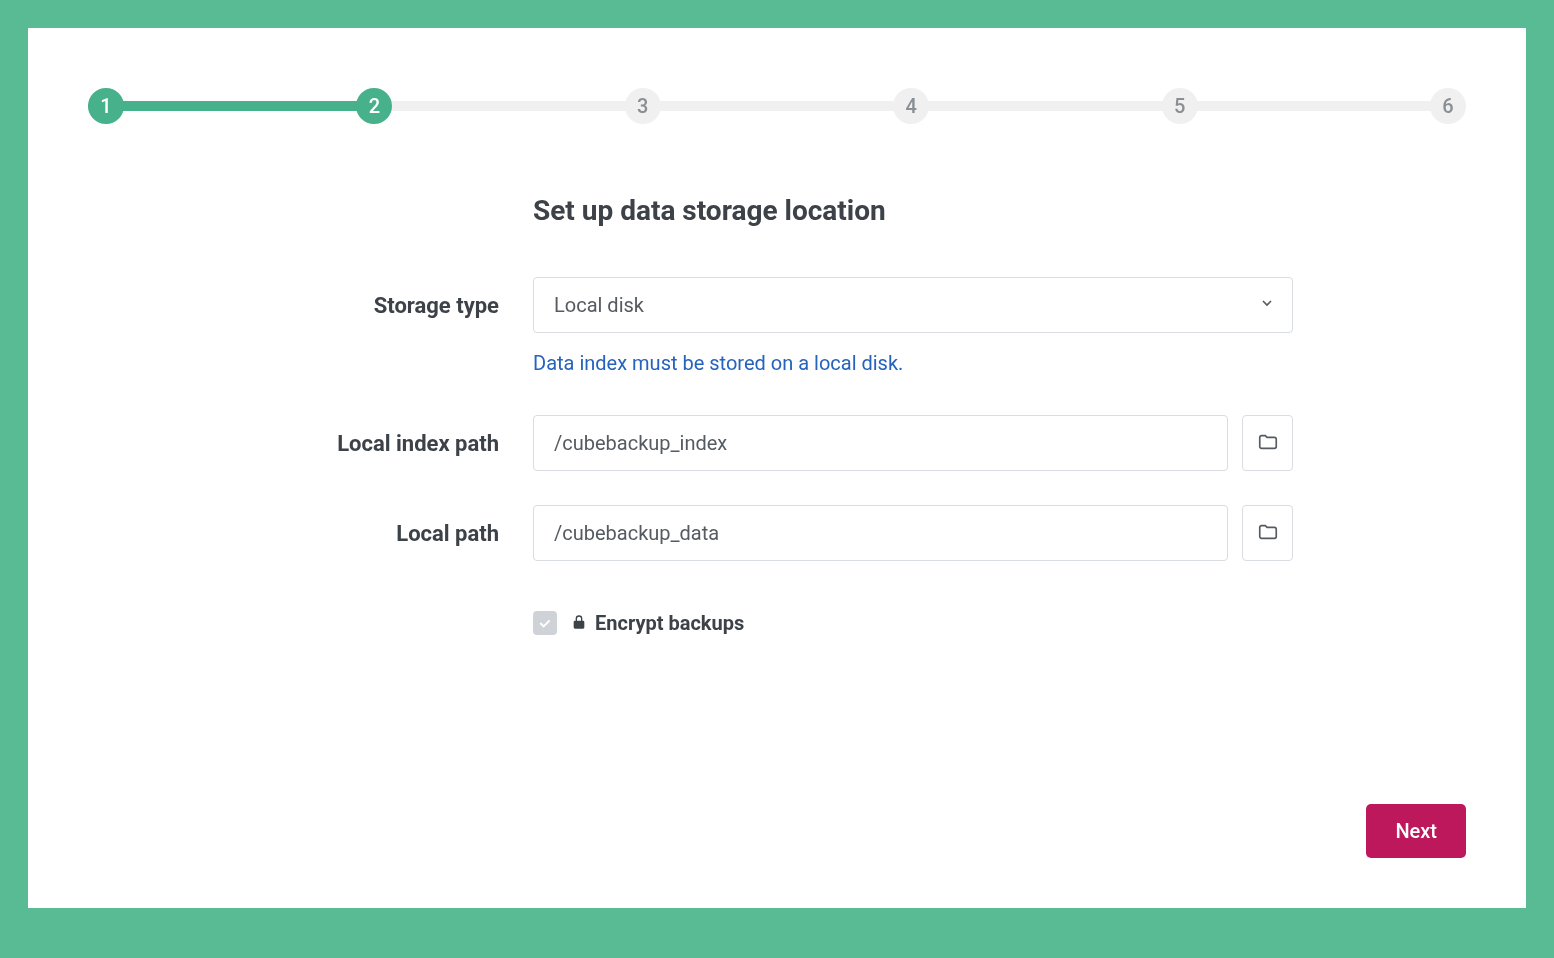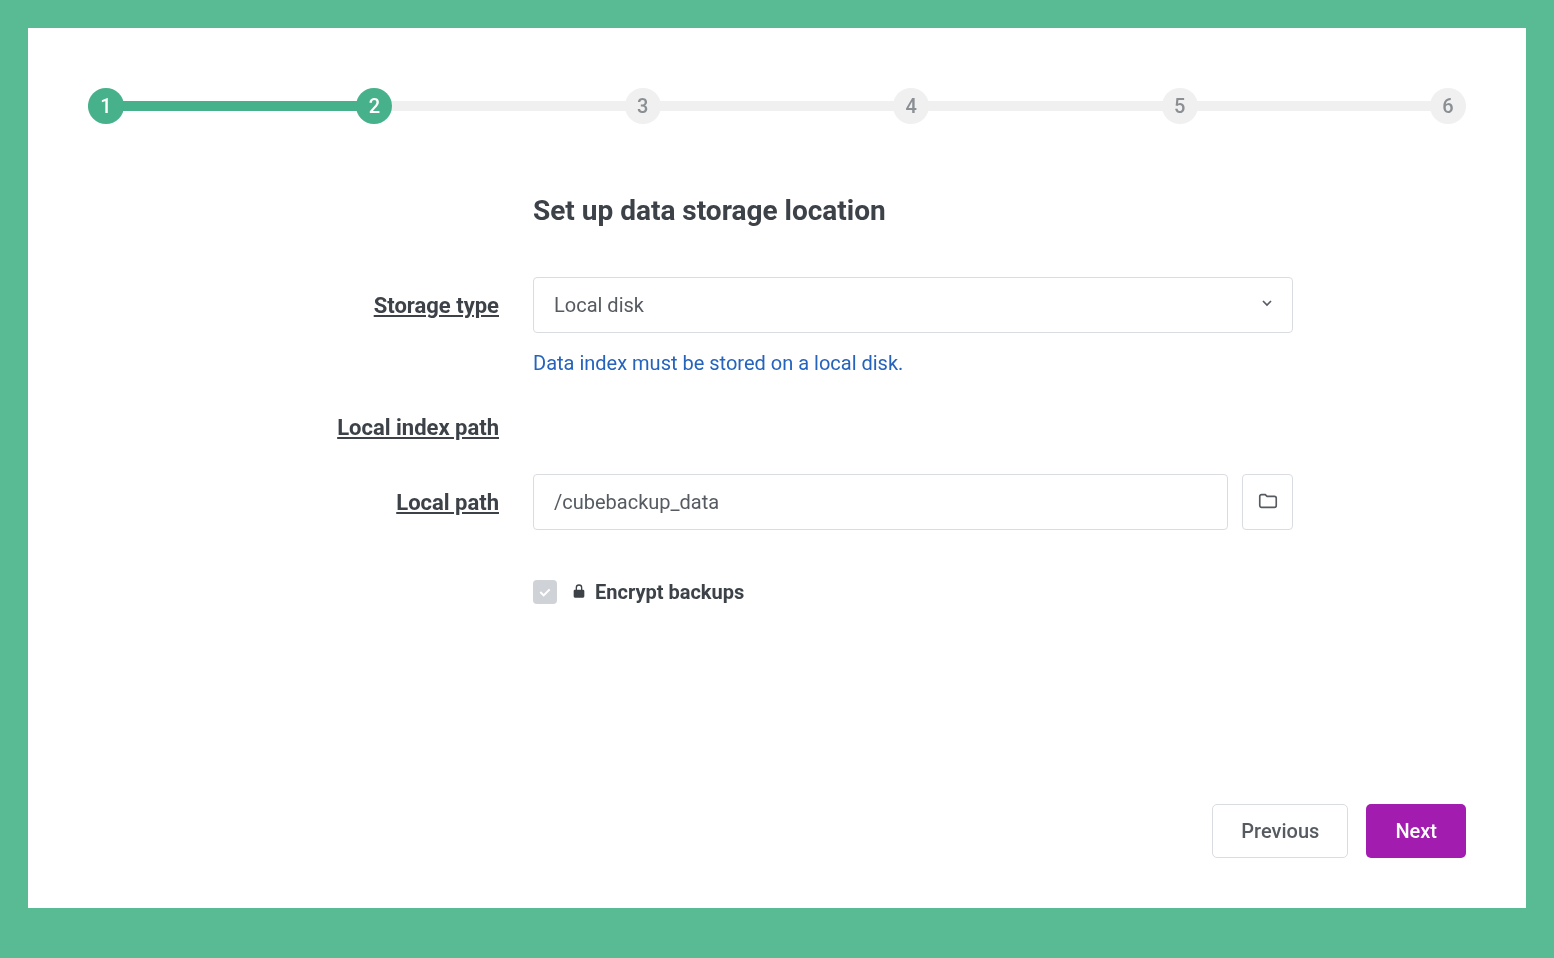--- a/index.html
+++ b/index.html
@@ -80,21 +80,20 @@
     align-items: center;
     margin-bottom: 34px;
   }
   .form-label {
     width: 445px;
     text-align: right;
     padding-right: 34px;
     font-size: 22px;
     font-weight: 700;
     color: #3c4248;
-    text-decoration: underline;
   }
   .form-control-wrap {
     flex: 1;
     display: flex;
     align-items: center;
     gap: 14px;
     max-width: 760px;
   }
   .select-wrap {
     position: relative;
@@ -182,21 +181,21 @@
     cursor: pointer;
     border: 1px solid transparent;
     font-family: inherit;
   }
   .btn-secondary {
     background: #fff;
     border-color: #d9dde1;
     color: #555b61;
   }
   .btn-primary {
-    background: #a21caf;
+    background: #be185d;
     color: #fff;
   }
 </style>
 </head>
 <body>
 
 <div class="panel">
 
   <div class="stepper">
     <div class="stepper-track"></div>
@@ -224,20 +223,30 @@
             </svg>
         </span>
       </div>
     </div>
   </div>
 
   <div class="hint">Data index must be stored on a local disk.</div>
 
   <div class="form-row">
     <div class="form-label">Local index path</div>
+    <div class="form-control-wrap">
+      <input type="text" value="/cubebackup_index" style="">
+      <button class="icon-btn" aria-label="Browse">
+        <span>
+          <svg width="22" height="22" viewBox="0 0 24 24" fill="none" stroke="currentColor" stroke-width="1.8">
+              <path d="M3 7a2 2 0 0 1 2-2h4l2 2h8a2 2 0 0 1 2 2v8a2 2 0 0 1-2 2H5a2 2 0 0 1-2-2V7z"></path>
+            </svg>
+        </span>
+      </button>
+    </div>
   </div>
 
   <div class="form-row">
     <div class="form-label">Local path</div>
     <div class="form-control-wrap">
       <input type="text" value="/cubebackup_data" style="">
       <button class="icon-btn" aria-label="Browse">
         <span>
           <svg width="22" height="22" viewBox="0 0 24 24" fill="none" stroke="currentColor" stroke-width="1.8">
               <path d="M3 7a2 2 0 0 1 2-2h4l2 2h8a2 2 0 0 1 2 2v8a2 2 0 0 1-2 2H5a2 2 0 0 1-2-2V7z"></path>
@@ -257,17 +266,16 @@
       <span>
         <svg width="16" height="16" viewBox="0 0 24 24" fill="currentColor">
             <path d="M12 2a5 5 0 0 0-5 5v3H6a2 2 0 0 0-2 2v8a2 2 0 0 0 2 2h12a2 2 0 0 0 2-2v-8a2 2 0 0 0-2-2h-1V7a5 5 0 0 0-5-5zm-3 5a3 3 0 1 1 6 0v3H9V7z"></path>
           </svg>
       </span>
       <span>Encrypt backups</span>
     </div>
   </div>
 
   <div class="button-row">
-    <button class="btn btn-secondary">Previous</button>
     <button class="btn btn-primary">Next</button>
   </div>
 
 </div>
 
 </body></html>

